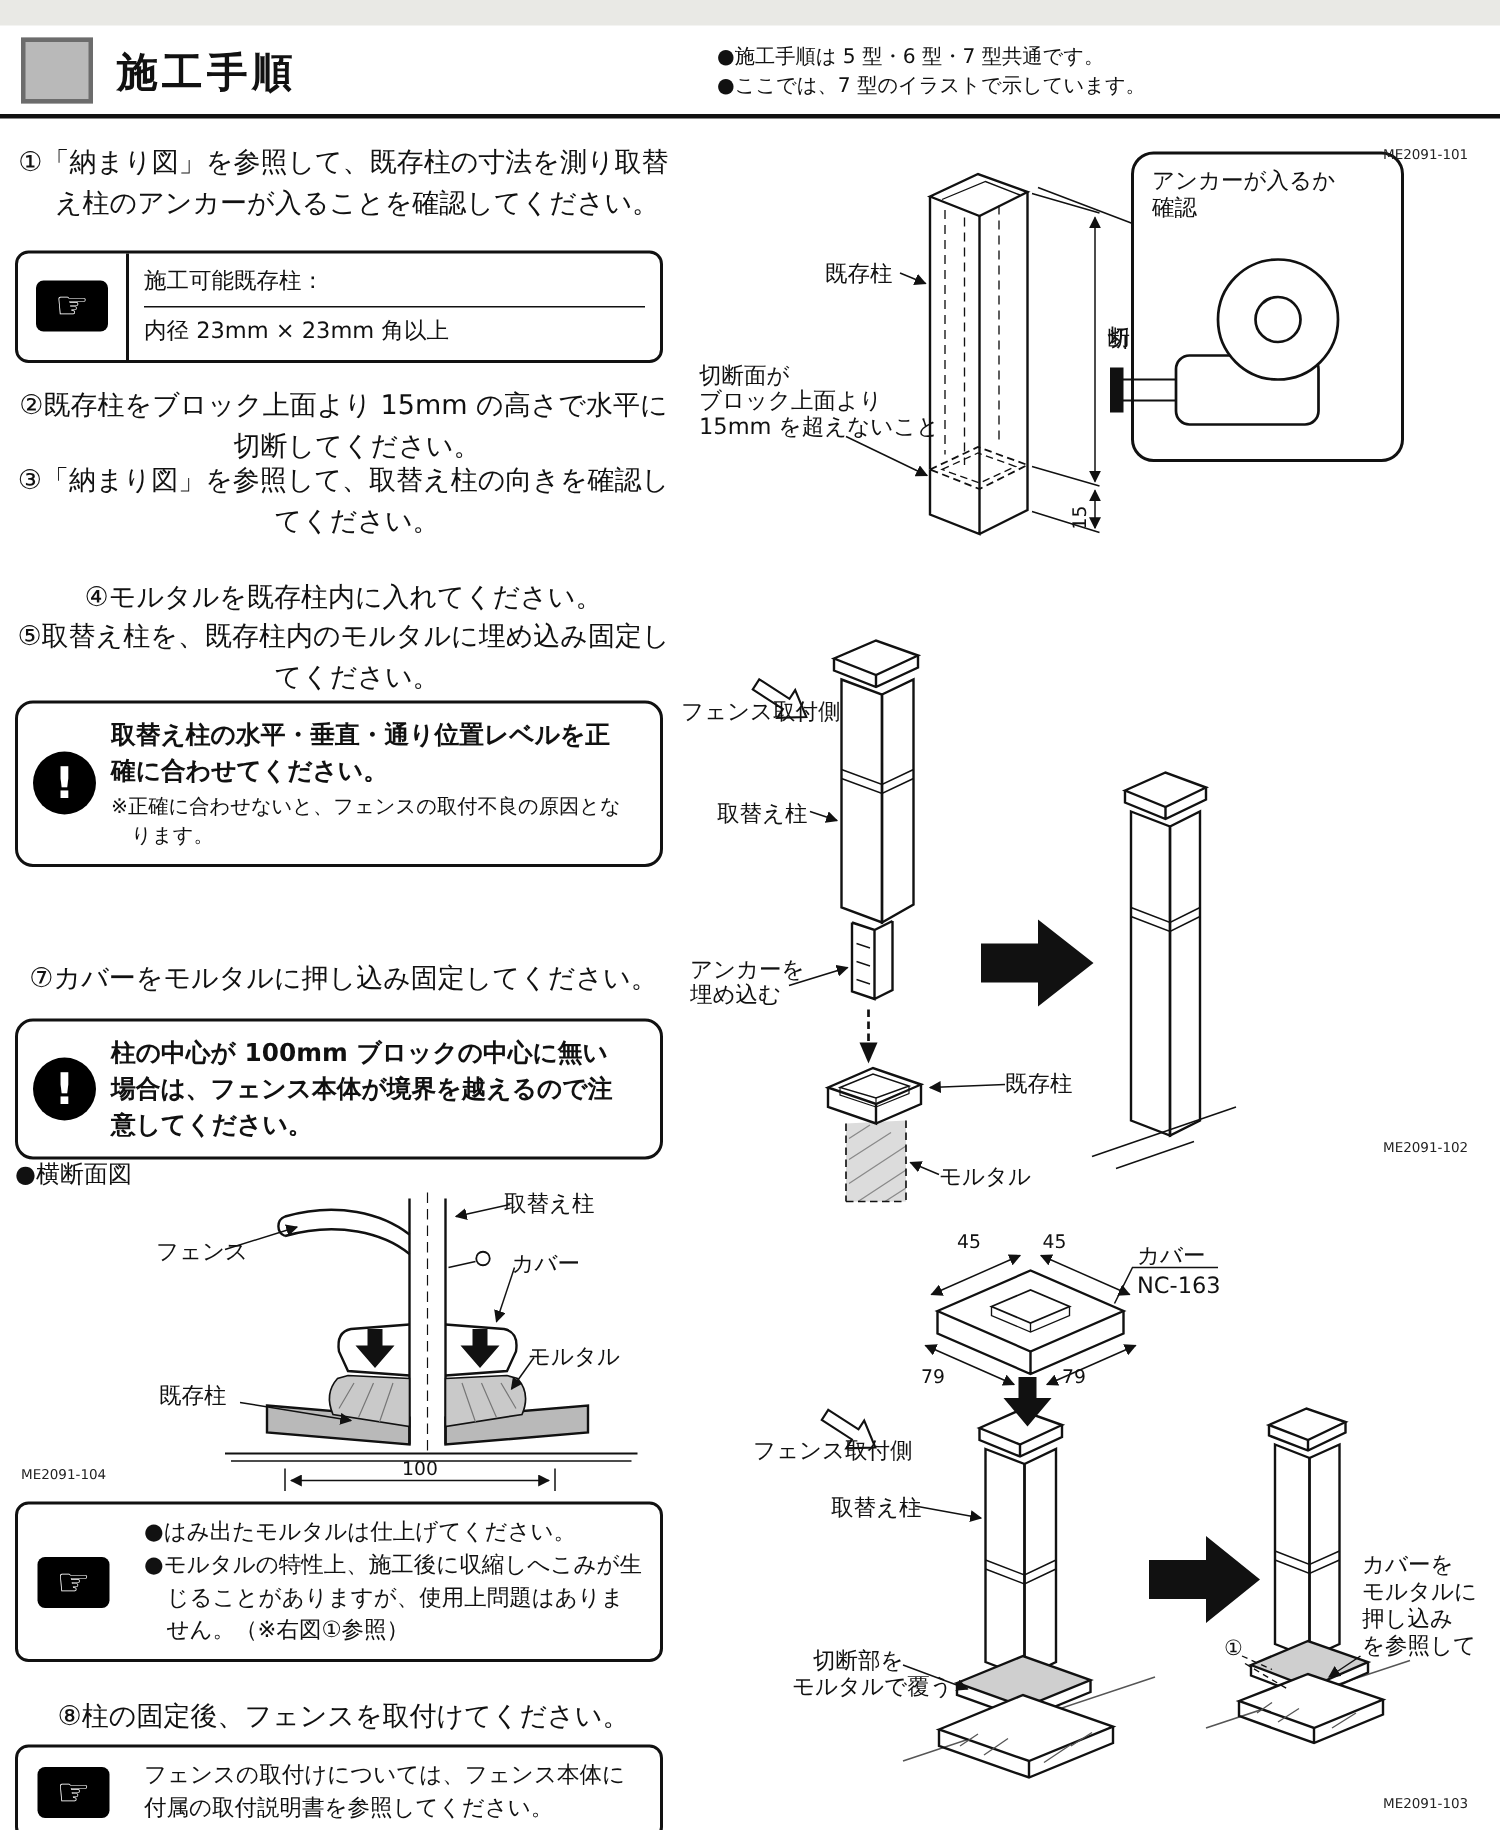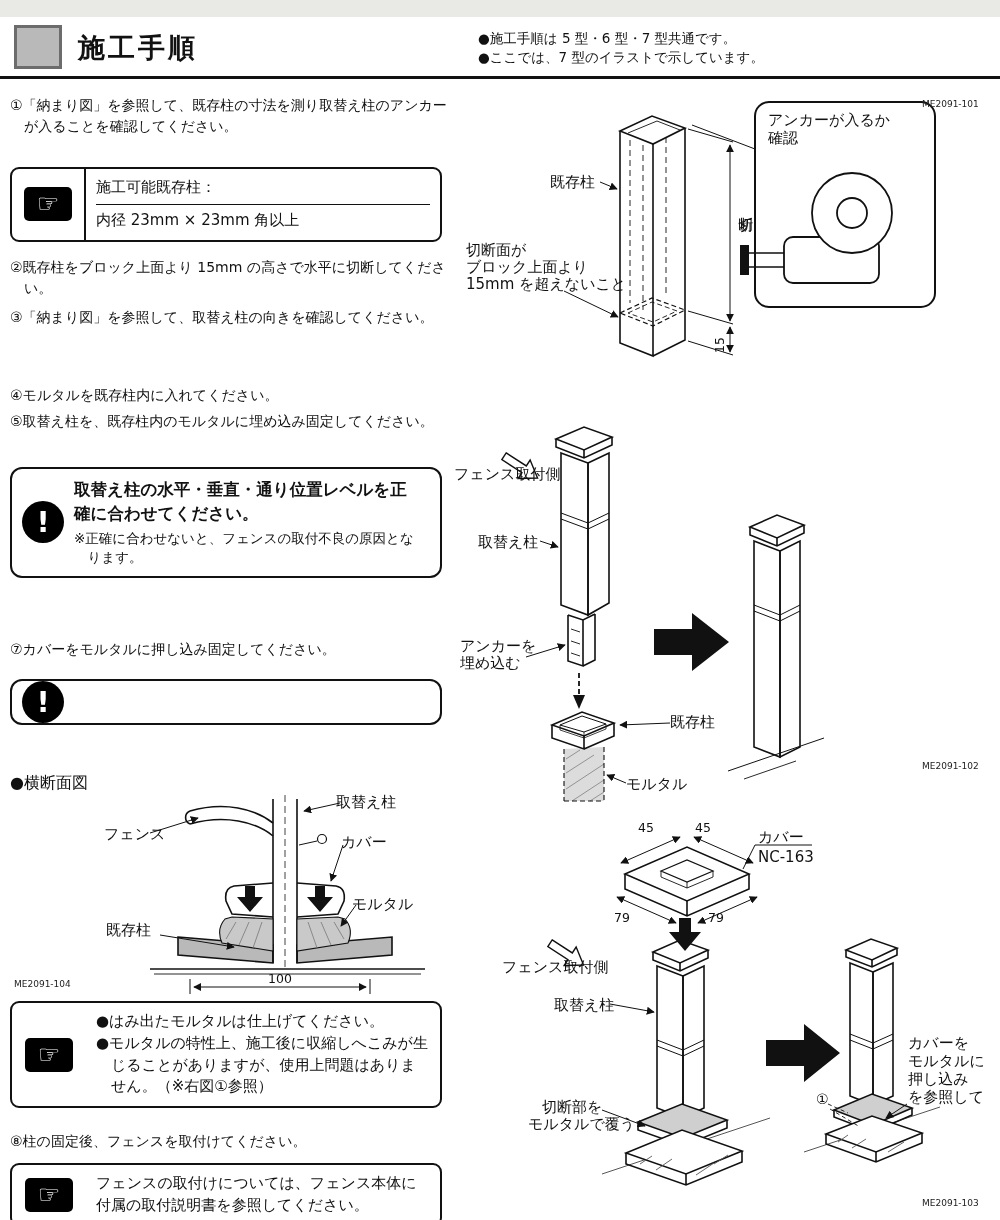--- a/index.html
+++ b/index.html
@@ -6,21 +6,21 @@
   html,body { background:#e9e9e5; }
   .page { position:relative; width:1000px; height:1220px; margin:17px auto; background:#ffffff; color:#111;
           font-family:"DejaVu Sans","Liberation Sans",sans-serif; overflow:hidden; }
   
   .header { position:absolute; left:0; top:0; width:100%; height:62px; border-bottom:3px solid #111; }
   .hdr-icon { position:absolute; left:14px; top:8px; width:48px; height:44px; background:#b9b9b9; border:3px solid #6c6c6c; }
   .hdr-title { position:absolute; left:78px; top:13px; font-size:27px; font-weight:bold; letter-spacing:3px; }
   .hdr-notes { position:absolute; left:478px; top:12px; font-size:13.5px; line-height:19px; }
   
   .left-col { position:absolute; left:10px; top:62px; width:438px; height:1150px; }
-  .step { position:absolute; left:0; width:438px; font-size:14px; line-height:1.5; padding-left:1em; text-indent:-1em; }
+  .step { position:absolute; left:0; width:438px; font-size:18px; line-height:1.5; padding-left:1em; text-indent:-1em;text-align:center; }
   .note-box { position:absolute; left:0; width:432px; border:2.5px solid #111; border-radius:9px; display:flex; align-items:stretch; background:#fff; }
   .nb-icon-cell { flex:0 0 74px; display:flex; align-items:center; justify-content:center; padding:8px 0; }
   .nb-divider { border-right:2px solid #111; }
   .hand-icon { width:48px; height:34px; background:#000; border-radius:5px; color:#fff; font-size:25px; line-height:34px; text-align:center; }
   .nb-content { flex:1; padding:8px 10px; font-size:15px; line-height:1.45; }
   .nb-title { padding-bottom:5px; border-bottom:1.5px solid #111; margin-bottom:5px; }
   .bullet-para { padding-left:1em; text-indent:-1em; }
   .warn-box { position:absolute; left:0; width:432px; border:2.5px solid #111; border-radius:12px; display:flex; background:#fff; }
   .wb-icon-cell { flex:0 0 62px; display:flex; align-items:center; justify-content:center; }
   .warn-icon { width:42px; height:42px; background:#000; border-radius:50%; color:#fff; font-size:29px; font-weight:bold; text-align:center; line-height:42px; }
@@ -82,20 +82,23 @@
         <div class="wb-sub">※正確に合わせないと、フェンスの取付不良の原因となります。</div>
       </div>
     </div>
 
     <p class="step" style="top:560px">⑦カバーをモルタルに押し込み固定してください。</p>
 
     <div class="warn-box" style="top:600px">
       <div class="wb-icon-cell">
         <div class="warn-icon">!</div>
       </div>
+      <div class="wb-content">
+        <div class="wb-main">柱の中心が 100mm ブロックの中心に無い場合は、フェンス本体が境界を越えるので注意してください。</div>
+      </div>
     </div>
 
     <div class="xsec-title" style="top:694px">●横断面図</div>
 
     <div class="xsec" style="top:712px">
       <svg width="430" height="206" viewBox="0 0 430 206">
         <defs>
           <marker id="mX" viewBox="0 0 10 10" markerWidth="8" markerHeight="8" refX="9" refY="5" orient="auto-start-reverse">
             <path d="M0,0L10,5L0,10z" fill="#111"></path>
           </marker>

